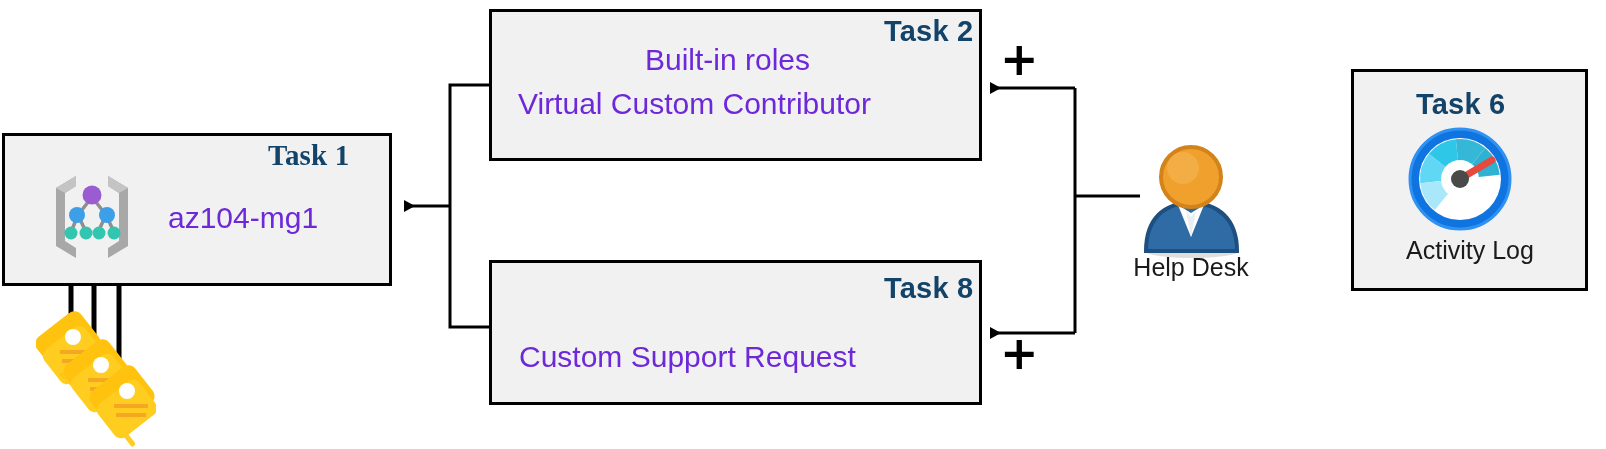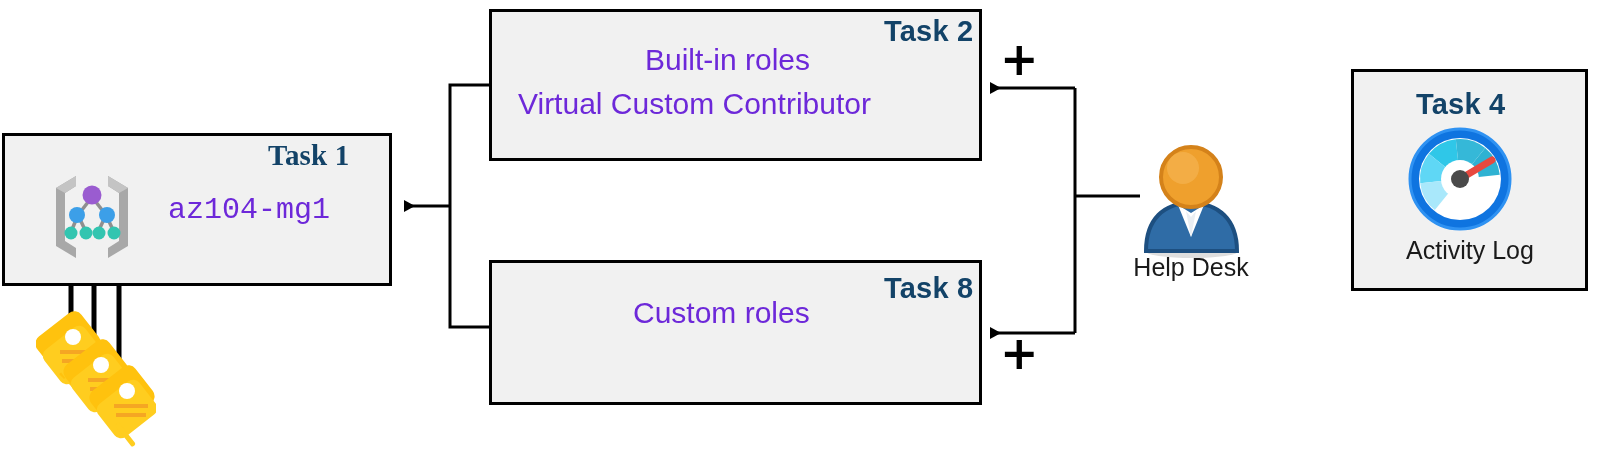--- a/index.html
+++ b/index.html
@@ -96,21 +96,21 @@
     <g>
       <line x1="71" y1="352" x2="71" y2="255" stroke="#000000" stroke-width="5" marker-end="url(#arrowUp)"></line>
       <line x1="94" y1="378" x2="94" y2="255" stroke="#000000" stroke-width="5" marker-end="url(#arrowUp)"></line>
       <line x1="119" y1="404" x2="119" y2="270" stroke="#000000" stroke-width="5" marker-end="url(#arrowUp)"></line>
     </g>
   </svg>
 
   <div class="box" style="left:2px; top:133px; width:390px; height:153px;">
   </div>
   <div class="task-label" style="left:268px; top:139px;font-family:Liberation Serif, serif;">Task 1</div>
-  <div class="box-text" style="left:168px; top:192px;font-family:Liberation Mono, monospace;">az104-mg1</div>
+  <div class="box-text" style="left:168px; top:200px;">az104-mg1</div>
 
   <div class="icon-wrap" style="left:46px; top:170px; width:92px; height:92px;">
     <svg width="92" height="92" viewBox="0 0 92 92">
 
       <path d="M30,6 L10,18 L10,76 L30,88 L30,78 L19,71 L19,23 L30,16 Z" fill="#a8a8a8"></path>
       <path d="M30,6 L10,18 L19,23 L30,16 Z" fill="#c4c4c4"></path>
 
       <path d="M62,6 L82,18 L82,76 L62,88 L62,78 L73,71 L73,23 L62,16 Z" fill="#a8a8a8"></path>
       <path d="M62,6 L82,18 L73,23 L62,16 Z" fill="#c4c4c4"></path>
 
@@ -166,21 +166,21 @@
   <div class="box" style="left:489px; top:9px; width:493px; height:152px;">
   </div>
   <div class="task-label" style="left:884px; top:15px;">Task 2</div>
   <div class="box-text" style="left:645px; top:42px;">Built-in roles</div>
   <div class="box-text" style="left:518px; top:86px;">Virtual Custom Contributor</div>
   <div class="plus" style="left:1000px; top:36px;">+</div>
 
   <div class="box" style="left:489px; top:260px; width:493px; height:145px;">
   </div>
   <div class="task-label" style="left:884px; top:272px;">Task 8</div>
-  <div class="box-text" style="left:633px; top:295px;">Custom roles</div>
+  <div class="box-text" style="left:519px; top:339px;">Custom Support Request</div>
   <div class="plus" style="left:1000px; top:330px;">+</div>
 
   <div class="icon-wrap" style="left:1134px; top:141px; width:115px; height:118px;">
     <svg width="115" height="118" viewBox="0 0 115 118">
       <ellipse cx="58" cy="110" rx="47" ry="7" fill="#000000" opacity="0.13"></ellipse>
 
       <path d="M12,110 C12,78 30,62 57,62 C84,62 103,78 103,110 Z" fill="#2f6ca6"></path>
       <path d="M12,110 C12,78 30,62 57,62 C84,62 103,78 103,110 Z" fill="none" stroke="#1d4f80" stroke-width="4"></path>
 
       <path d="M44,64 L57,96 L70,64 L57,72 Z" fill="#ffffff"></path>
@@ -188,21 +188,21 @@
 
       <circle cx="57" cy="36" r="30" fill="#efa02d"></circle>
       <circle cx="57" cy="36" r="30" fill="none" stroke="#d4821a" stroke-width="4"></circle>
       <circle cx="49" cy="27" r="16" fill="#f5b85a" opacity="0.55"></circle>
     </svg>
   </div>
   <div class="caption" style="left:1091px; top:252px; width:200px;">Help Desk</div>
 
   <div class="box" style="left:1351px; top:69px; width:237px; height:222px;">
   </div>
-  <div class="task-label" style="left:1416px; top:88px;">Task 4</div>
+  <div class="task-label" style="left:1416px; top:88px;">Task 6</div>
 
   <div class="icon-wrap" style="left:1407px; top:126px; width:106px; height:106px;">
     <svg width="106" height="106" viewBox="0 0 106 106">
       <circle cx="53" cy="53" r="50" fill="#0f74e0"></circle>
       <circle cx="53" cy="53" r="50" fill="none" stroke="#2f92f2" stroke-width="3"></circle>
       <circle cx="53" cy="53" r="41" fill="#ffffff"></circle>
 
       <g>
         <path d="M53,53 L24.7,24.7 A40,40 0 0 1 53,13 Z" fill="#2fc7e8" transform="rotate(-6 53 53)"></path>
         <path d="M53,53 L53,13 A40,40 0 0 1 81.3,24.7 Z" fill="#35b8d8" transform="rotate(-6 53 53)"></path>

